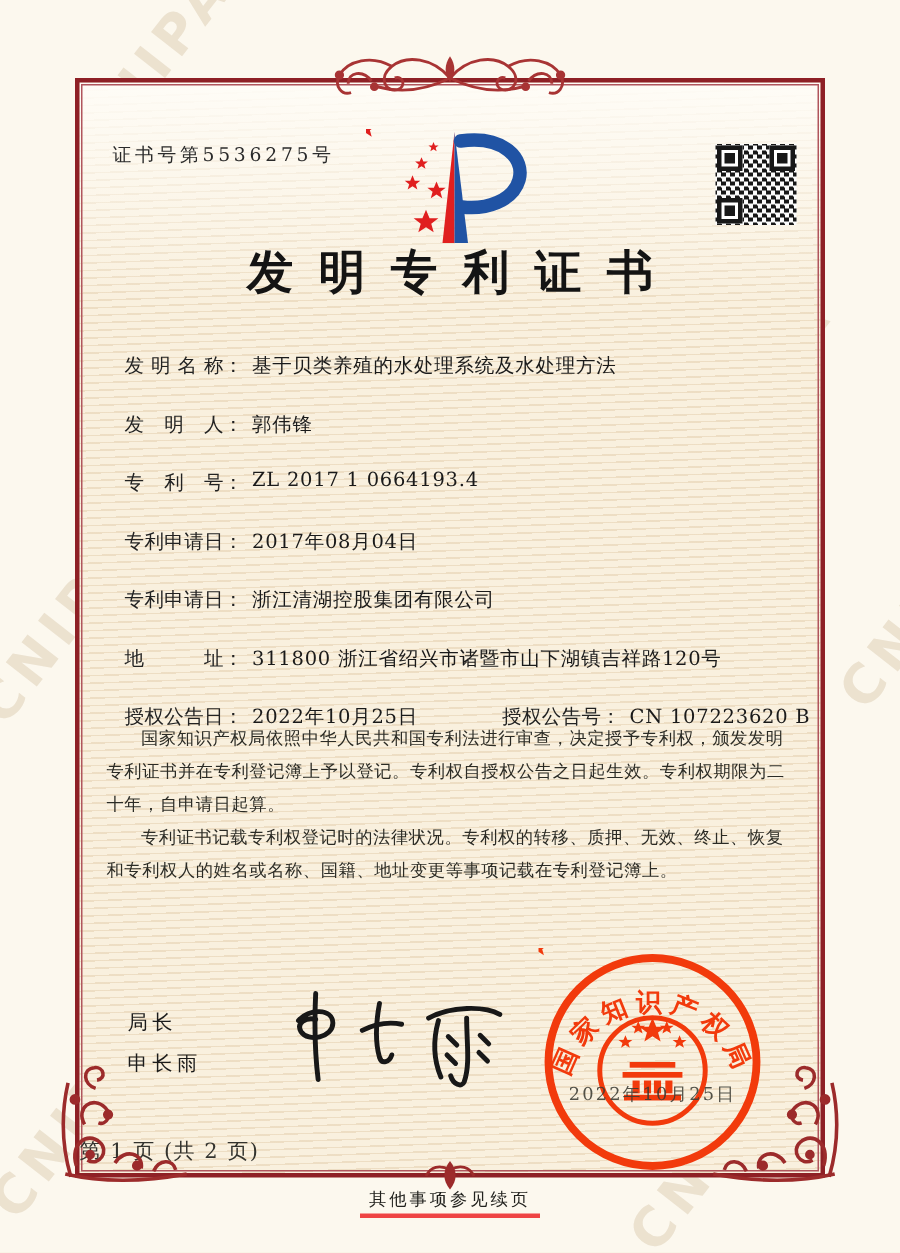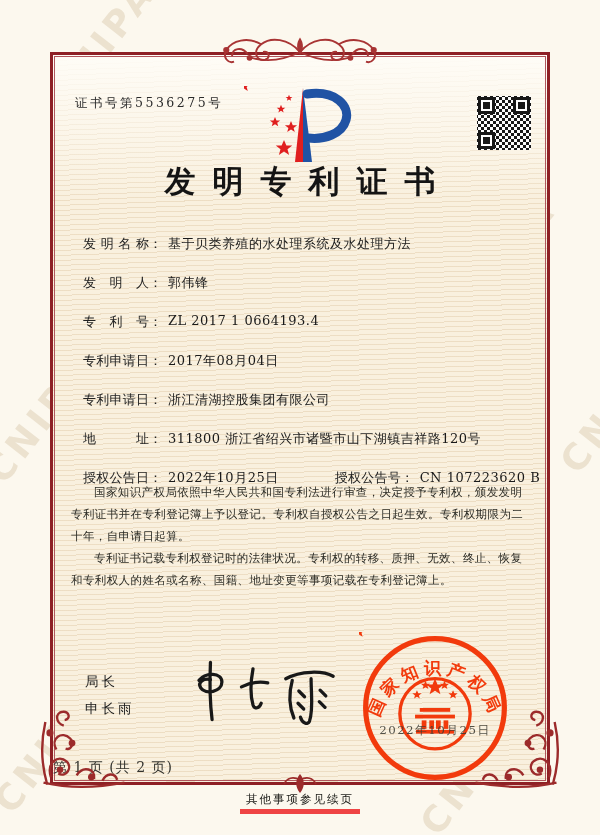--- a/index.html
+++ b/index.html
@@ -74,21 +74,21 @@
   .officer{position:absolute;left:32px;top:618px;font-size:13.5px;letter-spacing:3px;color:#1b1b1b;
            font-family:Liberation Mono, monospace}
   .officer div{margin-bottom:9px}
   .signature{position:absolute;left:110px;top:596px;width:180px;height:80px}
   .seal{position:absolute;left:306px;top:577px;width:152px;height:152px}
 
   
   .page-indicator{position:absolute;left:0;right:0;top:704px;text-align:left;font-size:14px;
                   letter-spacing:1px;color:#33332e}
   .footer-note{position:absolute;left:0;right:0;top:792px;text-align:center;font-size:11.5px;color:#22221e}
-  .footer-note span{letter-spacing:2px;border-bottom:5px solid #ef4444;padding:0 6px 3px}
+  .footer-note span{letter-spacing:2px;border-bottom:3px solid #ef4444;padding:0 6px 3px}
 </style>
 </head>
 <body>
 
 <span class="wm wm1">CNIPA</span>
 <span class="wm wm2">CNIPA</span>
 <span class="wm wm3">CNIPA</span>
 <span class="wm wm4">CNIPA</span>
 <span class="wm wm5">CNIPA</span>
 <span class="wm wm6">CNIPA</span>

